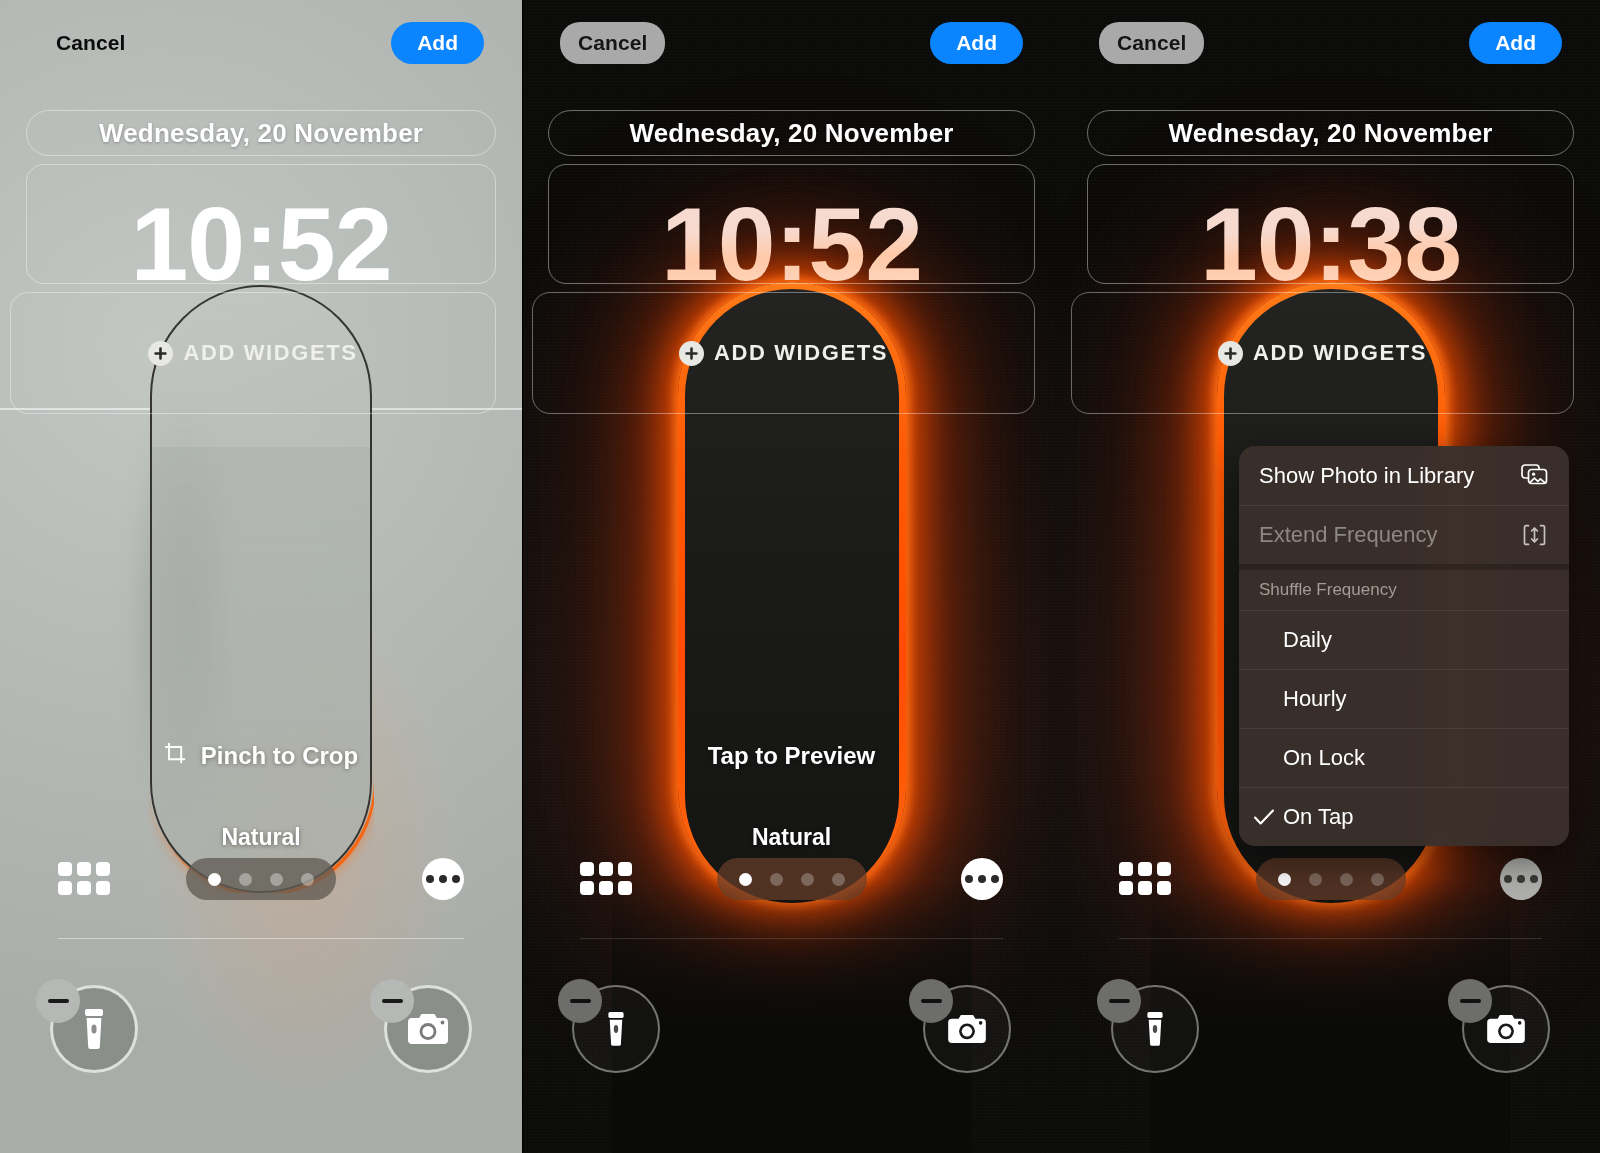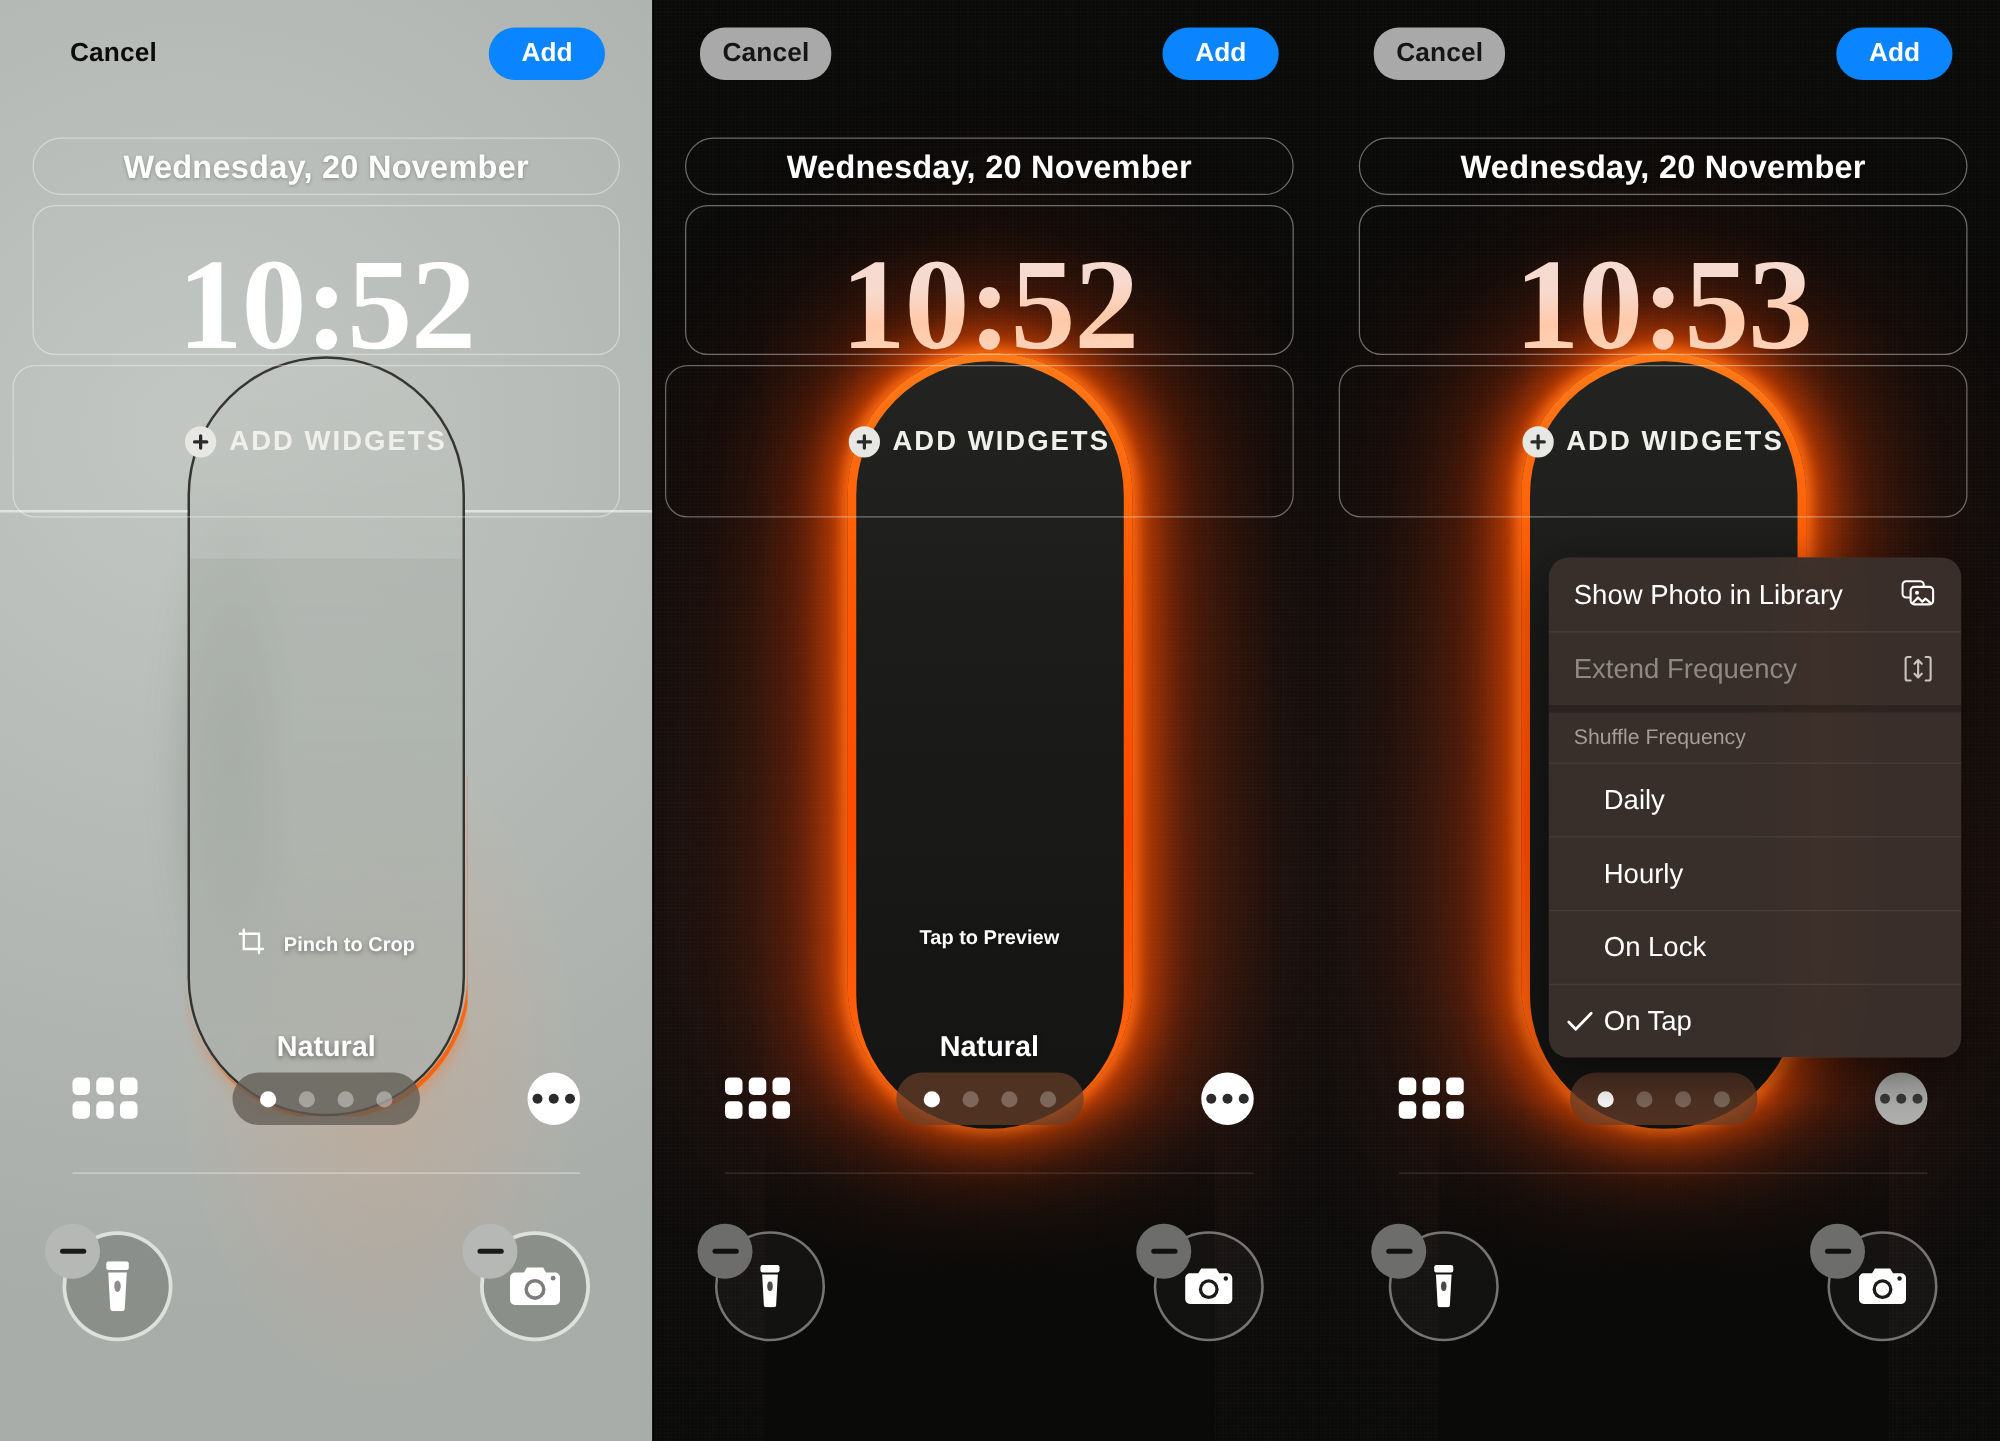--- a/index.html
+++ b/index.html
@@ -135,21 +135,21 @@
   .date-text { font-size:26px; font-weight:bold; color:#fff; letter-spacing:0.2px;
                text-shadow:0 1px 3px rgba(0,0,0,0.28); }
 
   .time-box {
     position:absolute; top:164px; left:26px; right:26px; height:120px;
     border:1.5px solid rgba(255,255,255,0.40); border-radius:18px;
     display:flex; align-items:center; justify-content:center; overflow:hidden;
   }
   .time-text {
     font-size:104px; font-weight:bold; line-height:1; letter-spacing:-1px;
-    font-family:Liberation Serif, serif;
+    font-family:Liberation Sans, sans-serif;
     margin-top:39px;
   }
   .light .time-text { color:#ffffff; }
   .dark .time-text {
     background: linear-gradient(178deg,#f6dcd4 0%, #f7d9cd 38%, #ffc9a8 62%, #ffd4bb 86%, #ffe0cd 100%);
     -webkit-background-clip:text; background-clip:text; color:transparent;
     -webkit-text-fill-color:transparent;
   }
 
   .widgets-box {
@@ -162,21 +162,21 @@
     background:#e7e7e3; display:flex; align-items:center; justify-content:center;
     flex:0 0 auto;
   }
   .plus-icon svg { display:block; }
   .widgets-label { font-size:22px; font-weight:bold; color:#efefec; letter-spacing:1.6px; }
 
   .hint-row {
     position:absolute; top:742px; left:0; right:0;
     display:flex; align-items:center; justify-content:center; gap:13px;
   }
-  .hint-text { font-size:16px; font-weight:bold; color:#ffffff;
+  .hint-text { font-size:24px; font-weight:bold; color:#ffffff;
                text-shadow:0 1px 4px rgba(0,0,0,0.35); }
   .natural-label {
     position:absolute; top:824px; left:0; right:0; text-align:center;
     font-size:23px; font-weight:bold; color:#ffffff;
     text-shadow:0 1px 4px rgba(0,0,0,0.4);
   }
 
   
   .ctrl-row {
     position:absolute; top:858px; left:0; right:0; height:50px;
@@ -453,21 +453,21 @@
     <div class="topbar">
       <button class="btn-cancel">Cancel</button>
       <button class="btn-add">Add</button>
     </div>
 
     <div class="lock">
       <div class="date-box">
         <span class="date-text">Wednesday, 20 November</span>
       </div>
       <div class="time-box">
-        <span class="time-text">10:53</span>
+        <span class="time-text">10:38</span>
       </div>
       <div class="widgets-box">
         <span class="plus-icon">
           <svg width="15" height="15" viewBox="0 0 15 15">
               <path d="M7.5 2.6v9.8M2.6 7.5h9.8" stroke="#2a2a2a" stroke-width="2.6" stroke-linecap="round"></path>
             </svg>
         </span>
         <span class="widgets-label">ADD WIDGETS</span>
       </div>
     </div>

